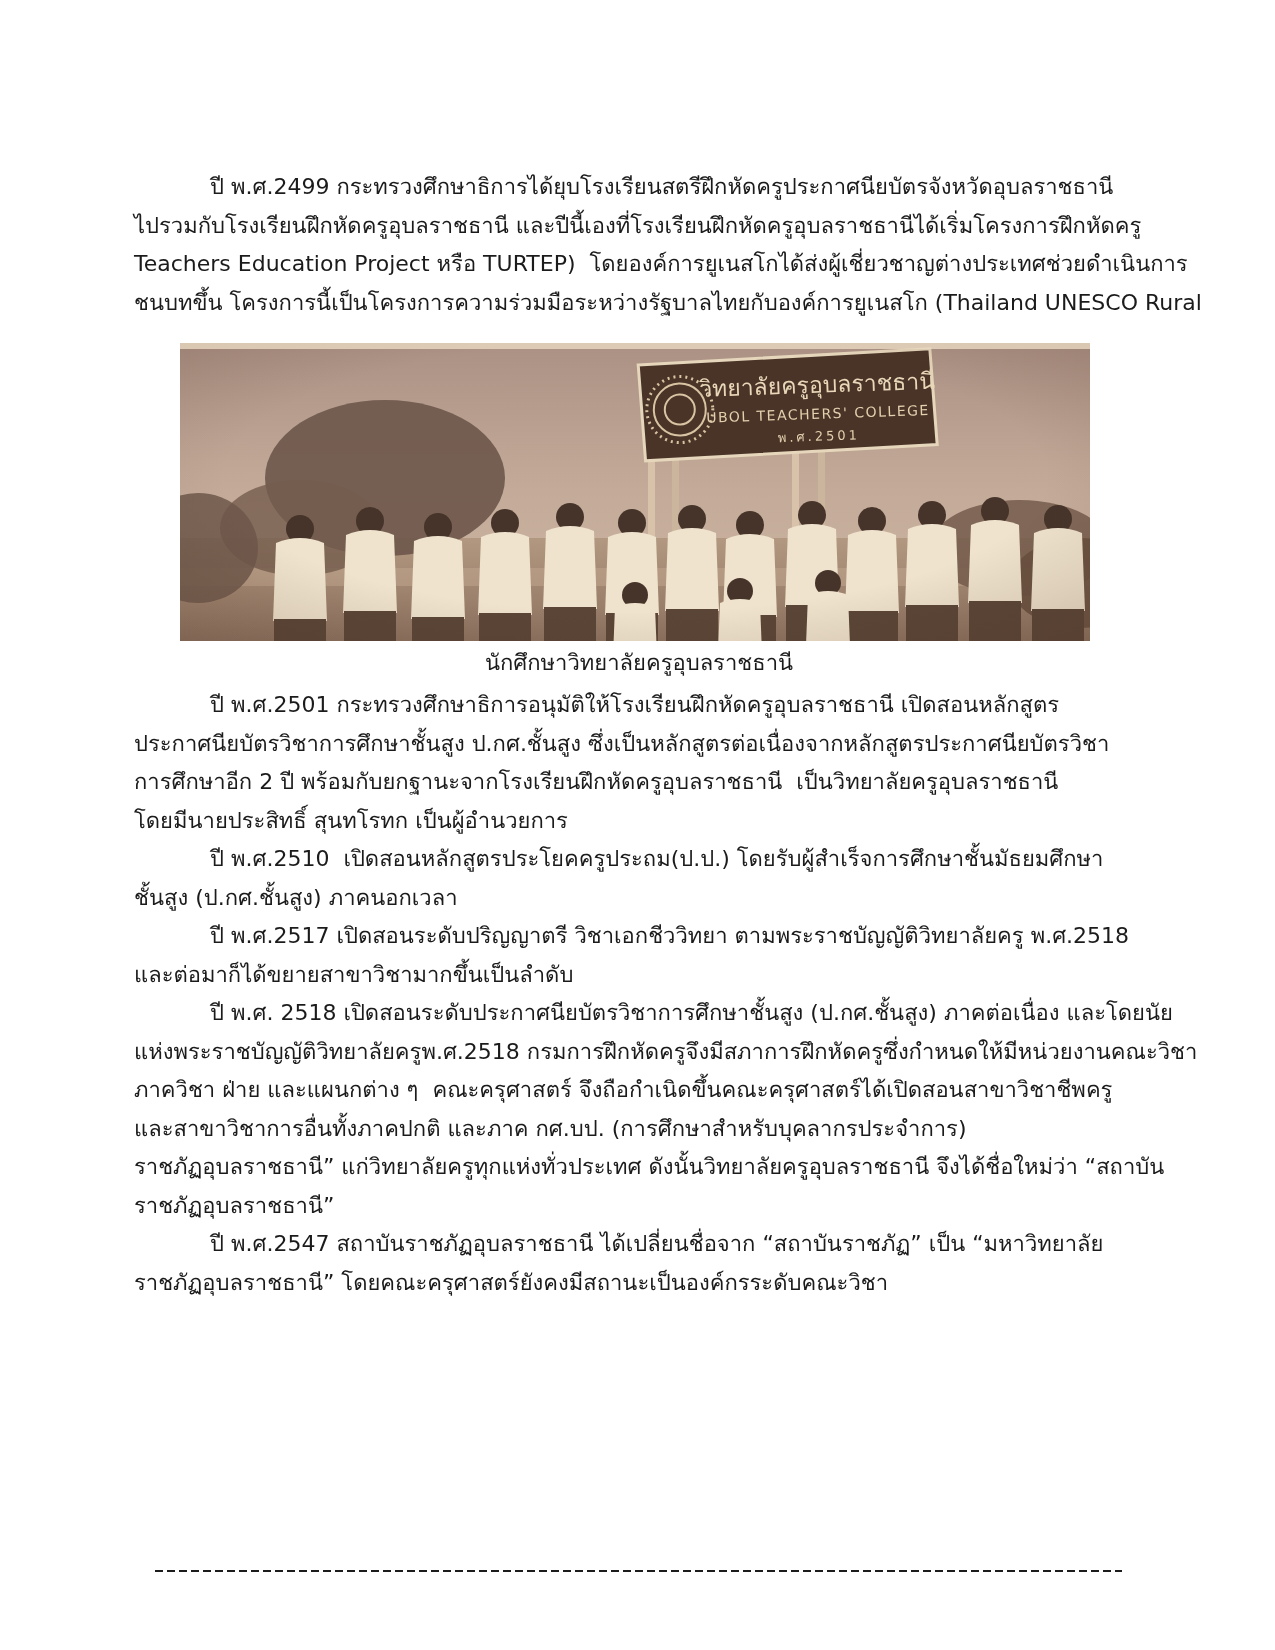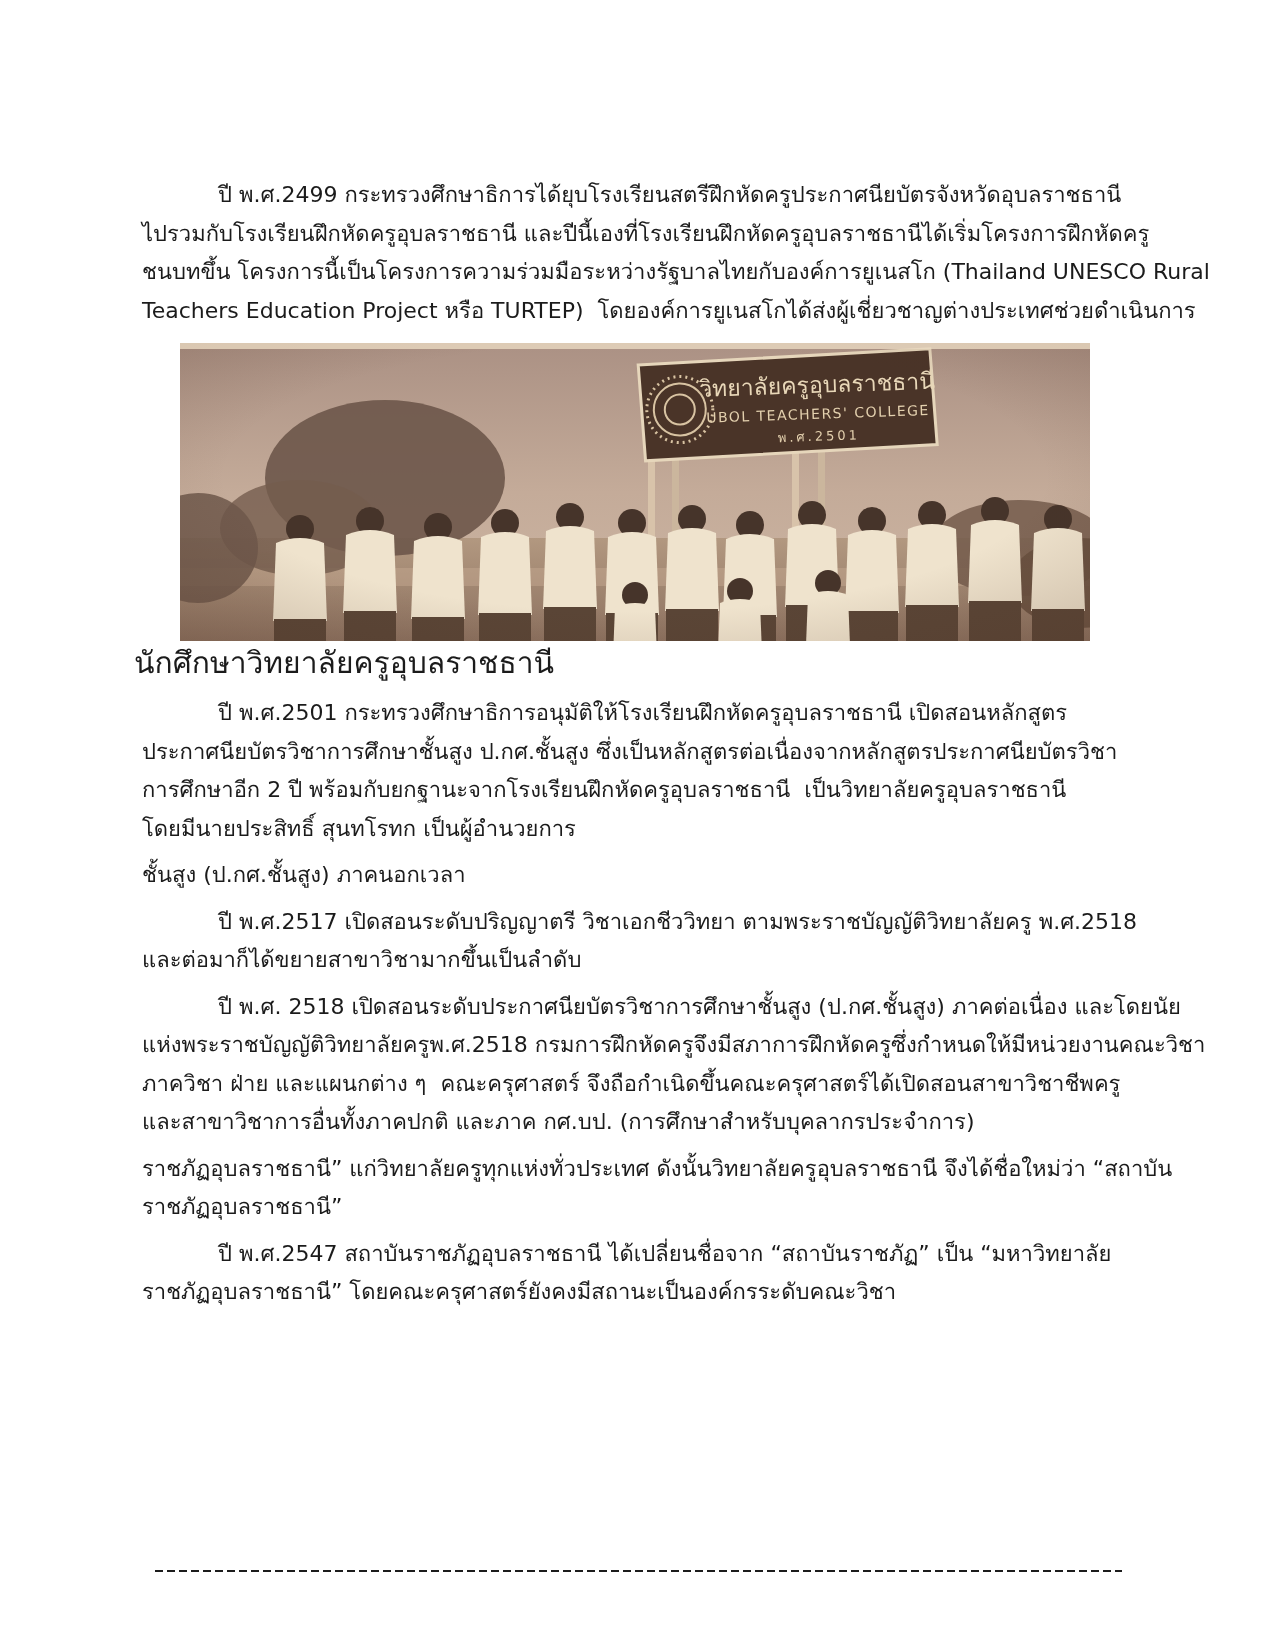--- a/index.html
+++ b/index.html
@@ -7,56 +7,56 @@
     width: 1275px; height: 1650px;
     background: #ffffff;
     position: relative;
     font-family: "DejaVu Sans", "Liberation Sans", sans-serif;
     color: #1b1b1b;
     overflow: hidden;
   }
   .text-block { position: absolute; left: 134px; width: 1010px; }
   #para-top   { top: 168px; }
   #para-bottom{ top: 686px; }
-  .paragraph  { margin: 8px; }
+  .paragraph  { margin: 0; }
   .line {
     height: 38.5px;
     line-height: 38.5px;
     font-size: 22px;
     white-space: pre;
   }
   .line.indent { padding-left: 76px; }
   .run.bold { font-weight: normal; }
   #photo-frame {
     position: absolute; left: 180px; top: 343px;
     width: 910px; height: 298px;
   }
   #photo-frame svg { display: block; }
   #photo-caption {
     position: absolute; left: 134px; top: 643px;
     width: 1010px; height: 40px;
-    text-align: left;
-    font-size: 30px; line-height: 40px;
+    text-align: center;
+    font-size: 22px; line-height: 40px;
     white-space: pre;
   }
   #separator {
     position: absolute; left: 155px; top: 1570px;
     width: 967px; height: 2px;
     background: repeating-linear-gradient(90deg, #1c1c1c 0 8px, transparent 8px 12px);
   }
 </style>
 </head>
 <body>
 
 <div id="para-top" class="text-block">
     <div class="paragraph">
       <div class="line indent"><span class="run">ปี พ.ศ.2499 กระทรวงศึกษาธิการได้ยุบโรงเรียนสตรีฝึกหัดครูประกาศนียบัตรจังหวัดอุบลราชธานี</span></div>
       <div class="line"><span class="run">ไปรวมกับโรงเรียนฝึกหัดครูอุบลราชธานี และปีนี้เองที่โรงเรียนฝึกหัดครูอุบลราชธานีได้เริ่มโครงการฝึกหัดครู</span></div>
+      <div class="line"><span class="run">Teachers Education Project หรือ TURTEP)  โดยองค์การยูเนสโกได้ส่งผู้เชี่ยวชาญต่างประเทศช่วยดำเนินการ</span></div>
       <div class="line"><span class="run">ชนบทขึ้น โครงการนี้เป็นโครงการความร่วมมือระหว่างรัฐบาลไทยกับองค์การยูเนสโก (Thailand UNESCO Rural</span></div>
-      <div class="line"><span class="run">Teachers Education Project หรือ TURTEP)  โดยองค์การยูเนสโกได้ส่งผู้เชี่ยวชาญต่างประเทศช่วยดำเนินการ</span></div>
     </div>
   </div>
 
 <div id="photo-frame">
   <svg viewBox="0 0 910 298" width="910" height="298">
     <defs>
       <linearGradient id="sky" x1="0" y1="0" x2="0" y2="1">
         <stop offset="0" stop-color="#ab9184"></stop>
         <stop offset="0.5" stop-color="#c4ab99"></stop>
         <stop offset="1" stop-color="#cdb7a4"></stop>
@@ -141,20 +141,21 @@
 <div id="photo-caption">นักศึกษาวิทยาลัยครูอุบลราชธานี</div>
 
 <div id="para-bottom" class="text-block">
     <div class="paragraph">
       <div class="line indent"><span class="run">ปี พ.ศ.2501 กระทรวงศึกษาธิการอนุมัติให้โรงเรียนฝึกหัดครูอุบลราชธานี เปิดสอนหลักสูตร</span></div>
       <div class="line"><span class="run">ประกาศนียบัตรวิชาการศึกษาชั้นสูง ป.กศ.ชั้นสูง ซึ่งเป็นหลักสูตรต่อเนื่องจากหลักสูตรประกาศนียบัตรวิชา</span></div>
       <div class="line"><span class="run">การศึกษาอีก 2 ปี พร้อมกับยกฐานะจากโรงเรียนฝึกหัดครูอุบลราชธานี  เป็นวิทยาลัยครูอุบลราชธานี</span></div>
       <div class="line"><span class="run">โดยมีนายประสิทธิ์ สุนทโรทก เป็นผู้อำนวยการ</span></div>
     </div>
     <div class="paragraph">
+      <div class="line indent"><span class="run">ปี พ.ศ.2510  เปิดสอนหลักสูตรประโยคครูประถม(ป.ป.) โดยรับผู้สำเร็จการศึกษาชั้นมัธยมศึกษา</span></div>
     </div>
     <div class="paragraph">
       <div class="line"><span class="run">ชั้นสูง (ป.กศ.ชั้นสูง) ภาคนอกเวลา</span></div>
     </div>
     <div class="paragraph">
       <div class="line indent"><span class="run">ปี พ.ศ.2517 เปิดสอนระดับปริญญาตรี วิชาเอกชีววิทยา ตามพระราชบัญญัติวิทยาลัยครู พ.ศ.2518</span></div>
       <div class="line"><span class="run">และต่อมาก็ได้ขยายสาขาวิชามากขึ้นเป็นลำดับ</span></div>
     </div>
     <div class="paragraph">
       <div class="line indent"><span class="run">ปี พ.ศ. 2518 เปิดสอนระดับประกาศนียบัตรวิชาการศึกษาชั้นสูง (ป.กศ.ชั้นสูง) ภาคต่อเนื่อง และโดยนัย</span></div>

